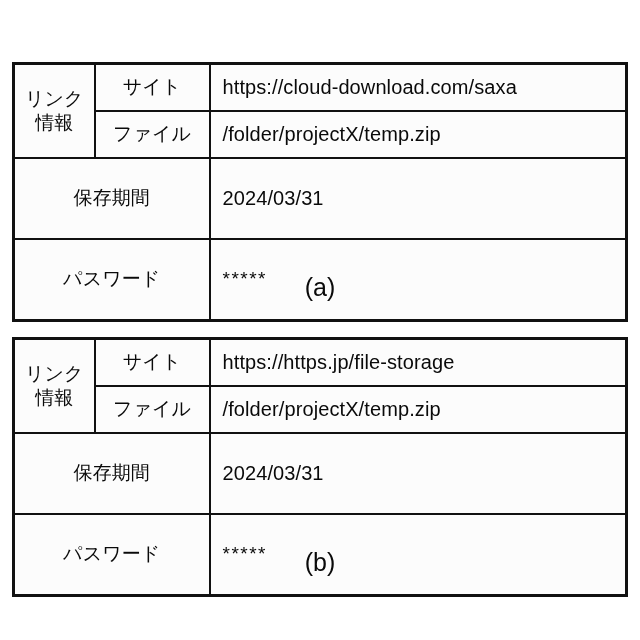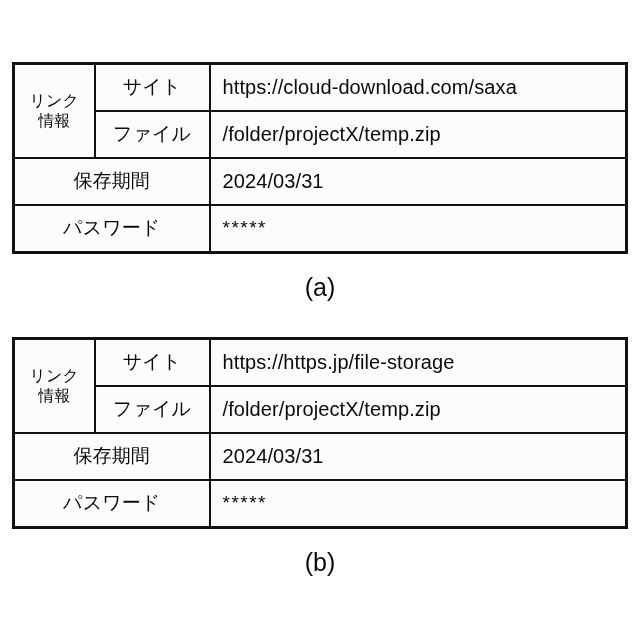--- a/index.html
+++ b/index.html
@@ -48,33 +48,33 @@
   }
 
   
   .col-group { width: 81px; }
   .col-key   { width: 115px; }
   .col-val   { width: auto; }
 
   td.merged-label {
     text-align: center;
     vertical-align: middle;
-    font-size: 16px;
+    font-size: 19px;
     line-height: 1.25;
     padding: 0 2px;
   }
   td.key-cell {
     text-align: center;
     font-size: 19px;
     padding: 0 12px;
   }
   td.key-wide {
     text-align: center;
     font-size: 19px;
-    padding: 0 4px;
+    padding: 17px 4px;
   }
   td.value-cell {
     text-align: left;
     padding-left: 12px;
     font-size: 20px;
     white-space: nowrap;
     overflow: hidden;
   }
   td.value-cell.mask {
     font-size: 19px;

